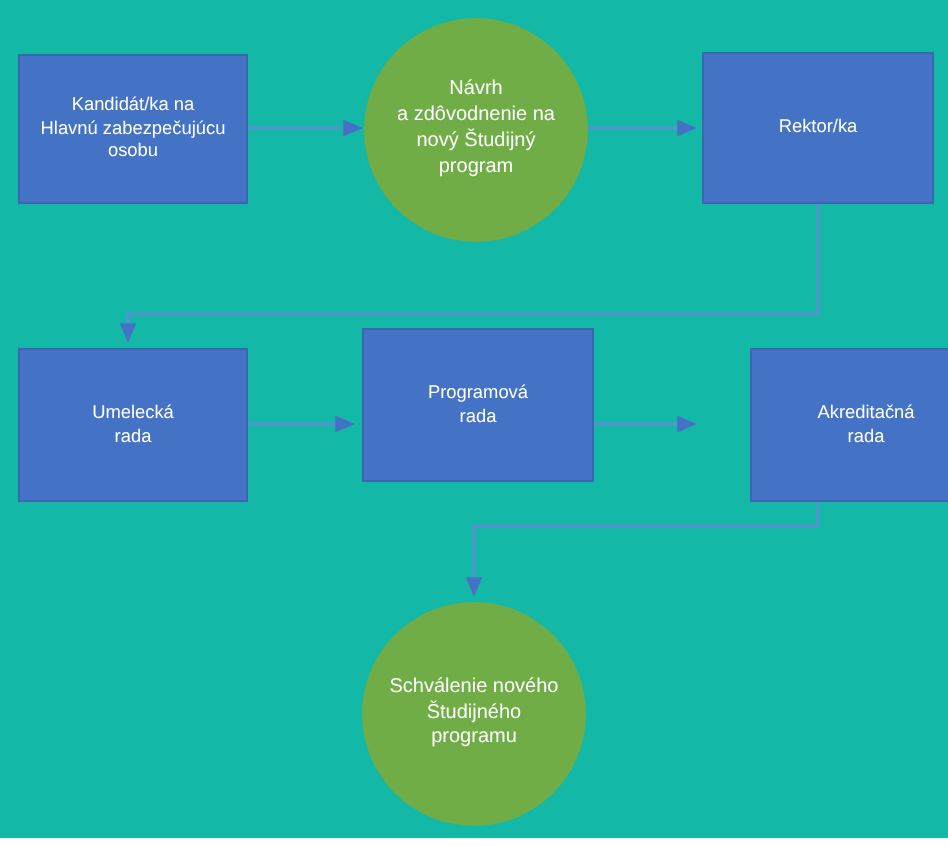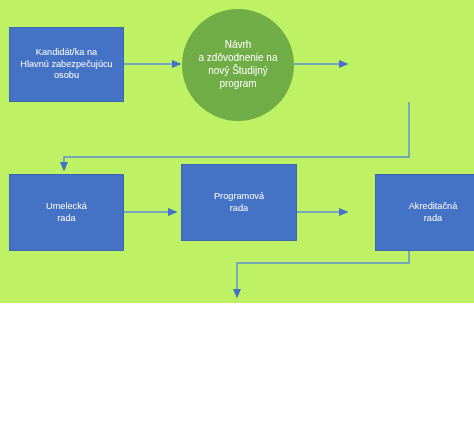--- a/index.html
+++ b/index.html
@@ -6,22 +6,22 @@
     margin: 0;
     padding: 0;
     background: #ffffff;
   }
   body {
     font-family: "Liberation Sans", sans-serif;
   }
   #canvas {
     position: relative;
     width: 474px;
-    height: 303px;
-    background: #bef264;
+    height: 419px;
+    background: #14b8a6;
     overflow: hidden;
   }
   #wires {
     position: absolute;
     left: 0;
     top: 0;
     width: 474px;
     height: 423px;
     pointer-events: none;
   }
@@ -97,30 +97,37 @@
 osobu</span>
   </div>
 
   <div class="node circle" style="left:182px; top:9px; width:112px; height:112px;">
     <span class="label">Návrh
 a zdôvodnenie na
 nový Študijný
 program</span>
   </div>
 
+  <div class="node box" style="left:351px; top:26px; width:116px; height:76px;">
+    <span class="label">Rektor/ka</span>
+  </div>
 
   <div class="node box" style="left:9px; top:174px; width:115px; height:77px;">
     <span class="label">Umelecká
 rada</span>
   </div>
 
   <div class="node box" style="left:181px; top:164px; width:116px; height:77px;">
     <span class="label">Programová
 rada</span>
   </div>
 
   <div class="node box" style="left:351px; top:174px; width:116px; height:77px;margin-left:24px;">
     <span class="label">Akreditačná
 rada</span>
   </div>
 
+  <div class="node circle" style="left:181px; top:301px; width:112px; height:112px;">
+    <span class="label">Schválenie nového
+Študijného programu</span>
+  </div>
 
 </div>
 
 </body></html>

